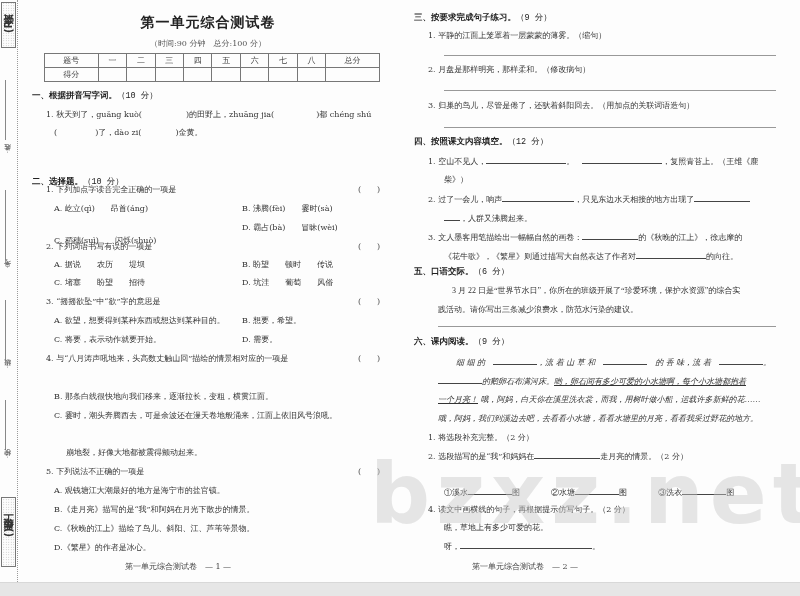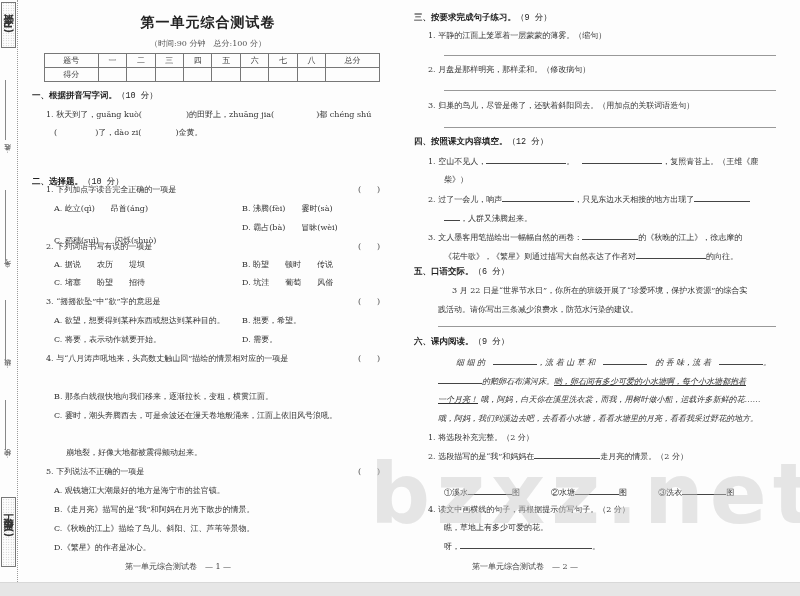--- a/index.html
+++ b/index.html
@@ -164,21 +164,21 @@
       <span class="blank" style="width:16px;"></span><span>，人群又沸腾起来。</span>
     </div>
     <div class="line q" style="top:231px;">
       <span>3. 文人墨客用笔描绘出一幅幅自然的画卷：</span><span class="blank" style="width:56px;"></span><span>的《秋晚的江上》，徐志摩的</span>
     </div>
     <div class="line" style="top:250px;left:34px;">
       <span>《花牛歌》，《繁星》则通过描写大自然表达了作者对</span><span class="blank" style="width:70px;"></span><span>的向往。</span>
     </div>
 
     <div class="sec" style="top:266px;"><span>五、口语交际。</span><span class="pts">（6 分）</span></div>
-    <div class="line" style="top:285px;left:42px;">3 月 22 日是“世界节水日”，你所在的班级开展了“珍爱环境，保护水资源”的综合实</div>
+    <div class="line" style="top:285px;left:42px;font-family:Liberation Serif, serif;">3 月 22 日是“世界节水日”，你所在的班级开展了“珍爱环境，保护水资源”的综合实</div>
     <div class="line" style="top:304px;left:28px;">践活动。请你写出三条减少浪费水，防范水污染的建议。</div>
     <div class="ans-line" style="top:326px;left:28px;width:338px;"></div>
 
     <div class="sec" style="top:336px;"><span>六、课内阅读。</span><span class="pts">（9 分）</span></div>
     <div class="line kai" style="top:356px;left:46px;">
       <span>细 细 的</span>　<span class="blank" style="width:44px;"></span><span>，流 着 山 草 和</span>　<span class="blank" style="width:44px;"></span>　<span>的 香 味，流 着</span>　<span class="blank" style="width:44px;"></span><span>。</span>
     </div>
     <div class="line kai" style="top:375px;left:28px;">
       <span class="blank" style="width:44px;"></span><span>的鹅卵石布满河床。</span><span class="underline">哟，卵石间有多少可爱的小水塘啊，每个小水塘都抱着</span>
     </div>

